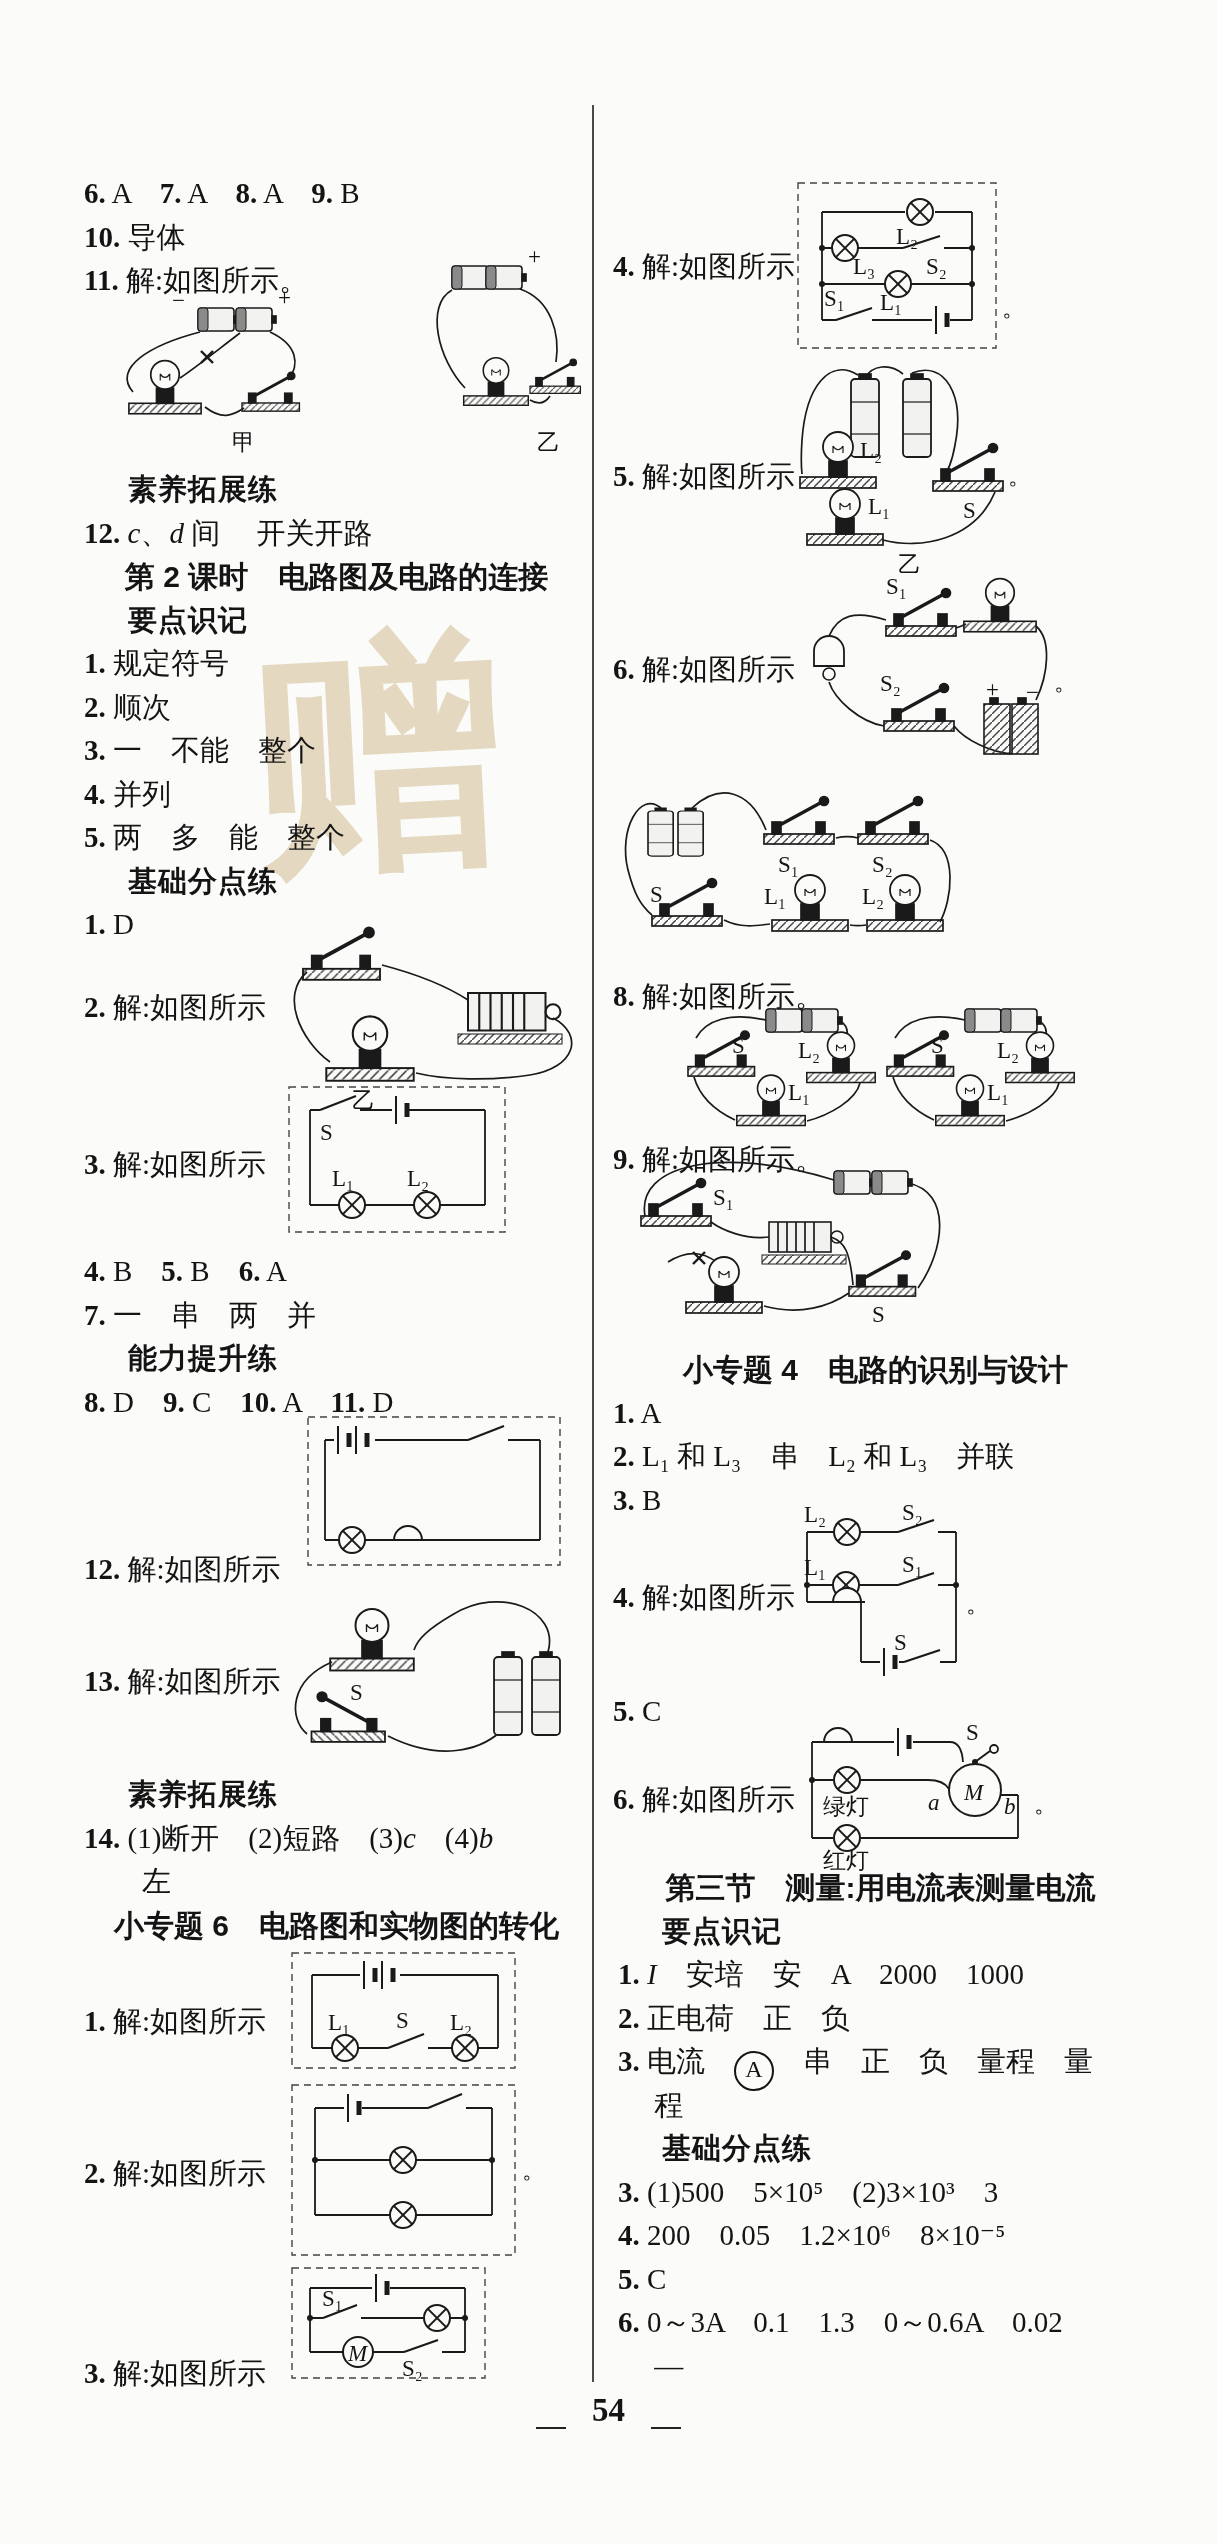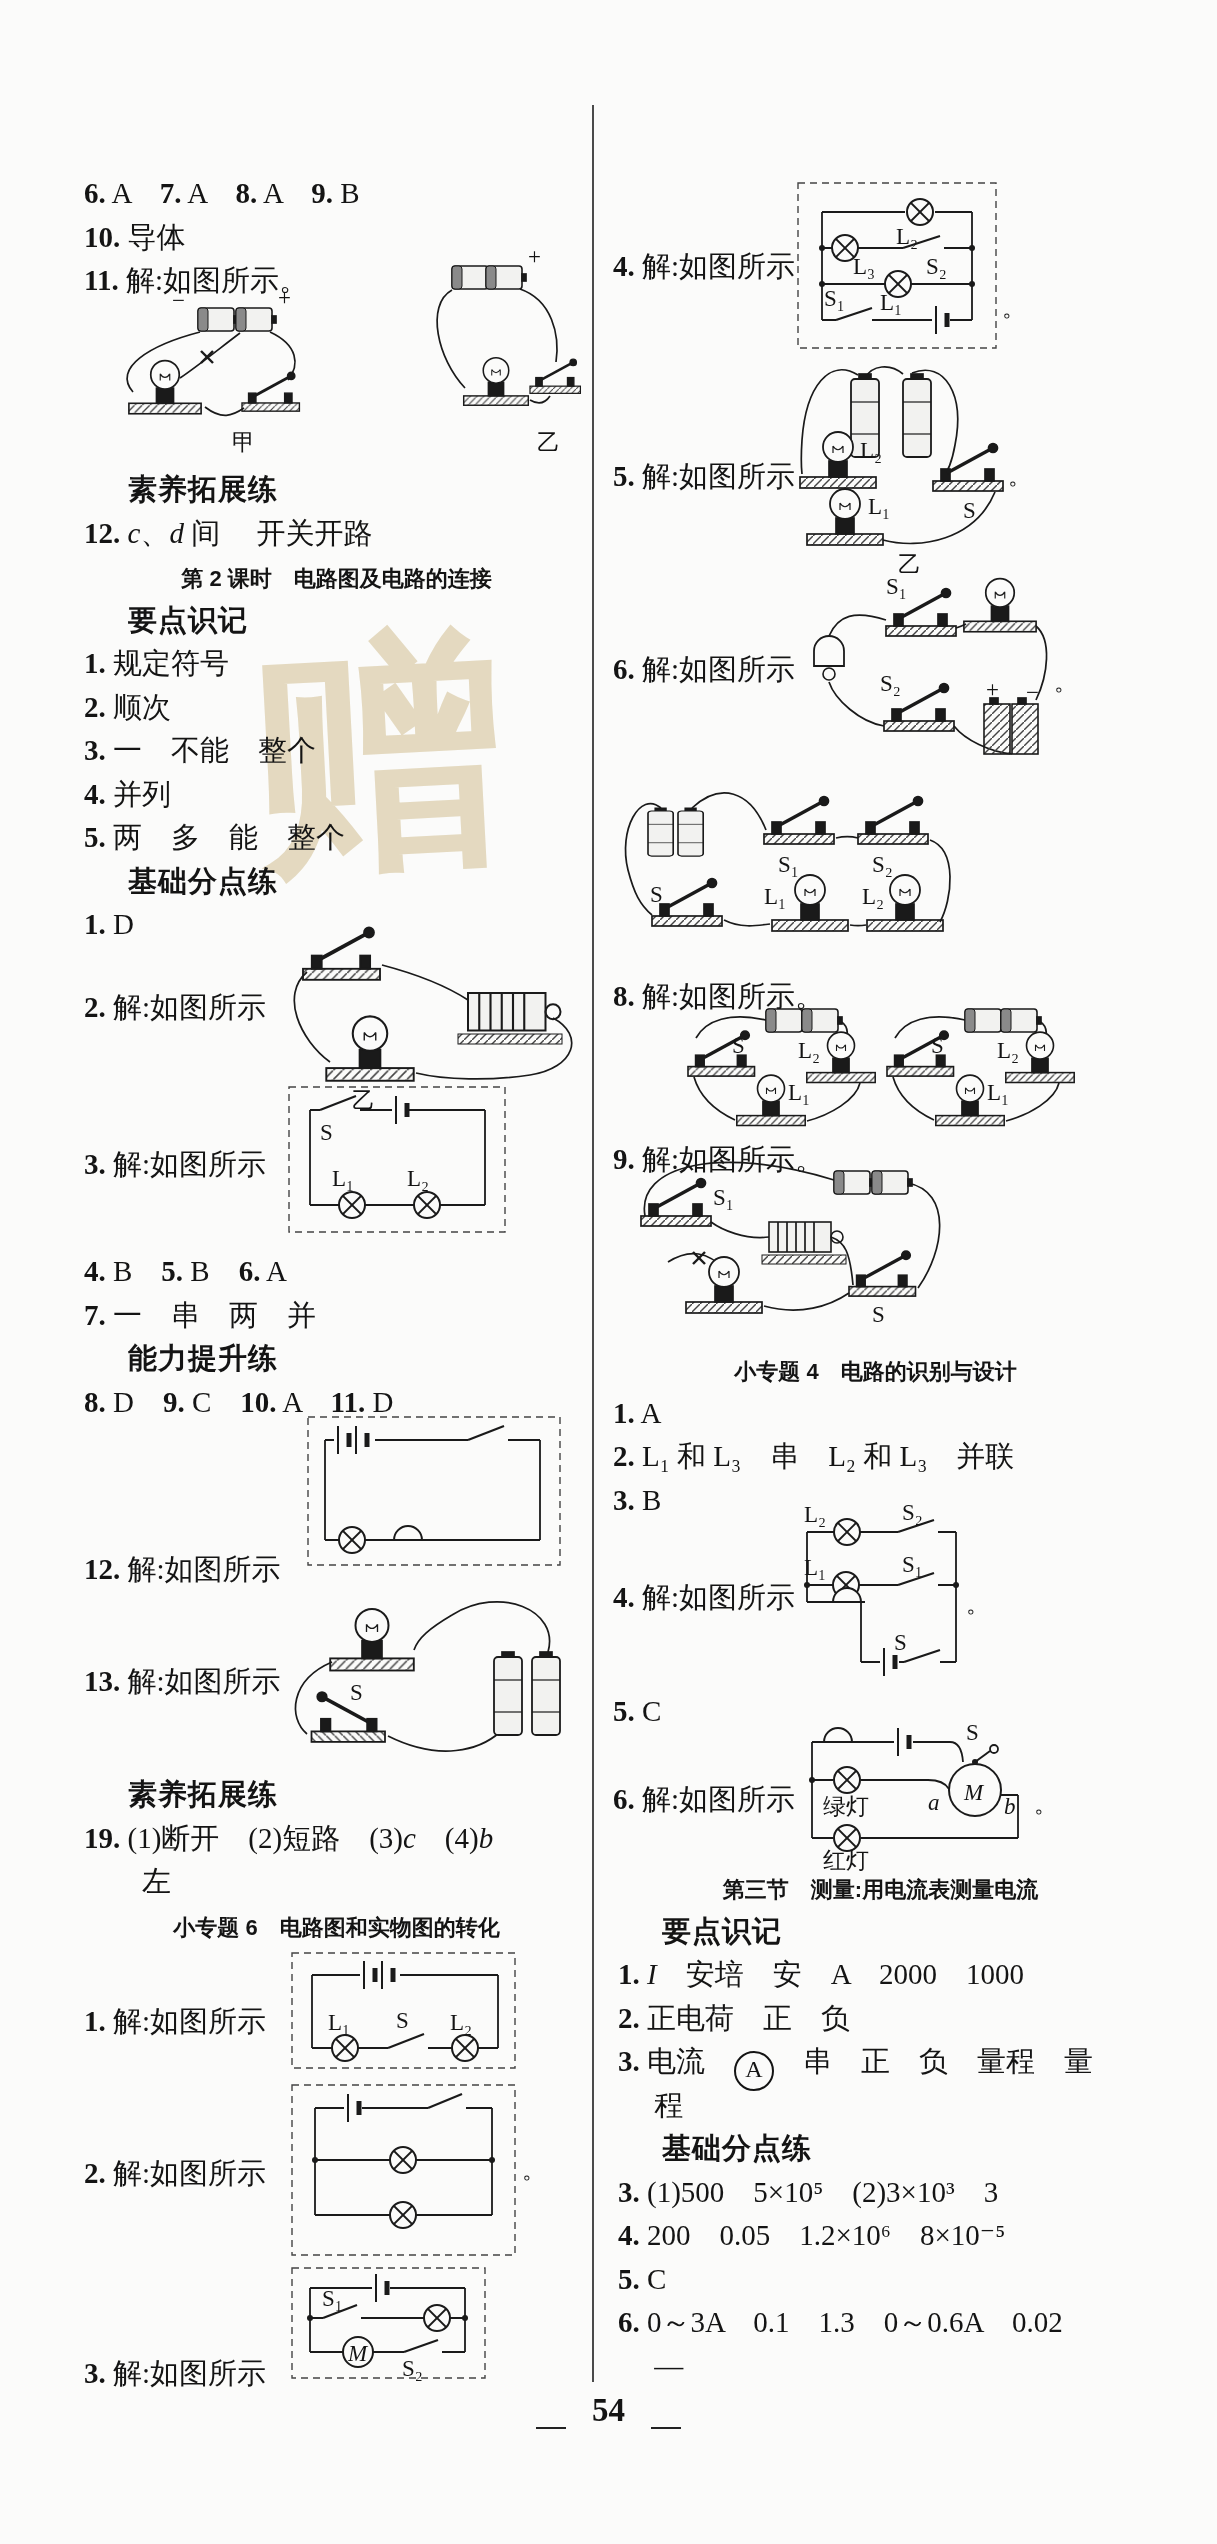--- a/index.html
+++ b/index.html
@@ -2,21 +2,21 @@
 <html><head>
 <meta charset="utf-8">
 <style>
   html,body{margin:0;padding:0;background:#e8e8e8;}
   .page{position:relative;width:1217px;height:2544px;margin:0 auto;background:#fbfbfa;
         font-family:"Liberation Serif","DejaVu Serif",serif;color:#141414;overflow:hidden;}
   .tb{position:absolute;}
   .ln{white-space:pre;font-size:29px;line-height:43.5px;height:43.5px;}
   .ln.head span{font-family:"Liberation Sans","DejaVu Sans",sans-serif;font-weight:bold;letter-spacing:1px;margin-left:44px;}
   .ln.title{text-align:center;}
-  .ln.title span{font-weight:bold;font-family:"Liberation Sans","DejaVu Sans",sans-serif;font-size:22px;}
+  .ln.title span{font-weight:bold;font-family:"Liberation Sans","DejaVu Sans",sans-serif;font-size:30px;}
   .s-b{font-weight:bold;}
   .s-i{font-style:italic;}
   .s-c{display:inline-block;width:36px;height:36px;line-height:33px;border:2px solid #141414;border-radius:50%;
        text-align:center;font-size:24px;vertical-align:-6px;white-space:normal;}
   .divider{position:absolute;left:592px;top:105px;width:2px;height:2277px;background:#4a4a4a;}
   .watermark{position:absolute;left:255px;top:618px;font-size:250px;line-height:1.1;color:#d5c49b;opacity:.6;
              transform:rotate(-3deg);font-weight:bold;pointer-events:none;}
   .footer{position:absolute;left:0;top:2392px;width:100%;display:flex;justify-content:center;align-items:flex-end;gap:26px;}
   .footer .rule{display:inline-block;width:30px;height:0;border-top:2.5px solid #222;}
   .footer .num{font-size:33px;font-weight:bold;}
@@ -62,21 +62,21 @@
       <div class="ln"><span class="s-b">8.</span><span class="s-r"> D　</span><span class="s-b">9.</span><span class="s-r"> C　</span><span class="s-b">10.</span><span class="s-r"> A　</span><span class="s-b">11.</span><span class="s-r"> D</span></div>
     </div>
   <div class="tb" style="left:84px;top:1548px;width:505px">
       <div class="ln"><span class="s-b">12.</span><span class="s-r"> 解:如图所示</span></div>
     </div>
   <div class="tb" style="left:84px;top:1660px;width:505px">
       <div class="ln"><span class="s-b">13.</span><span class="s-r"> 解:如图所示</span></div>
     </div>
   <div class="tb" style="left:84px;top:1773px;width:505px">
       <div class="ln head"><span class="s-r">素养拓展练</span></div>
-      <div class="ln"><span class="s-b">19.</span><span class="s-r"> (1)断开　(2)短路　(3)</span><span class="s-i">c</span><span class="s-r">　(4)</span><span class="s-i">b</span></div>
+      <div class="ln"><span class="s-b">14.</span><span class="s-r"> (1)断开　(2)短路　(3)</span><span class="s-i">c</span><span class="s-r">　(4)</span><span class="s-i">b</span></div>
       <div class="ln"><span class="s-r">　　左</span></div>
       <div class="ln title"><span class="s-b">小专题 6　电路图和实物图的转化</span></div>
     </div>
   <div class="tb" style="left:84px;top:2000px;width:505px">
       <div class="ln"><span class="s-b">1.</span><span class="s-r"> 解:如图所示</span></div>
     </div>
   <div class="tb" style="left:84px;top:2152px;width:505px">
       <div class="ln"><span class="s-b">2.</span><span class="s-r"> 解:如图所示</span></div>
     </div>
   <div class="tb" style="left:84px;top:2352px;width:505px">

